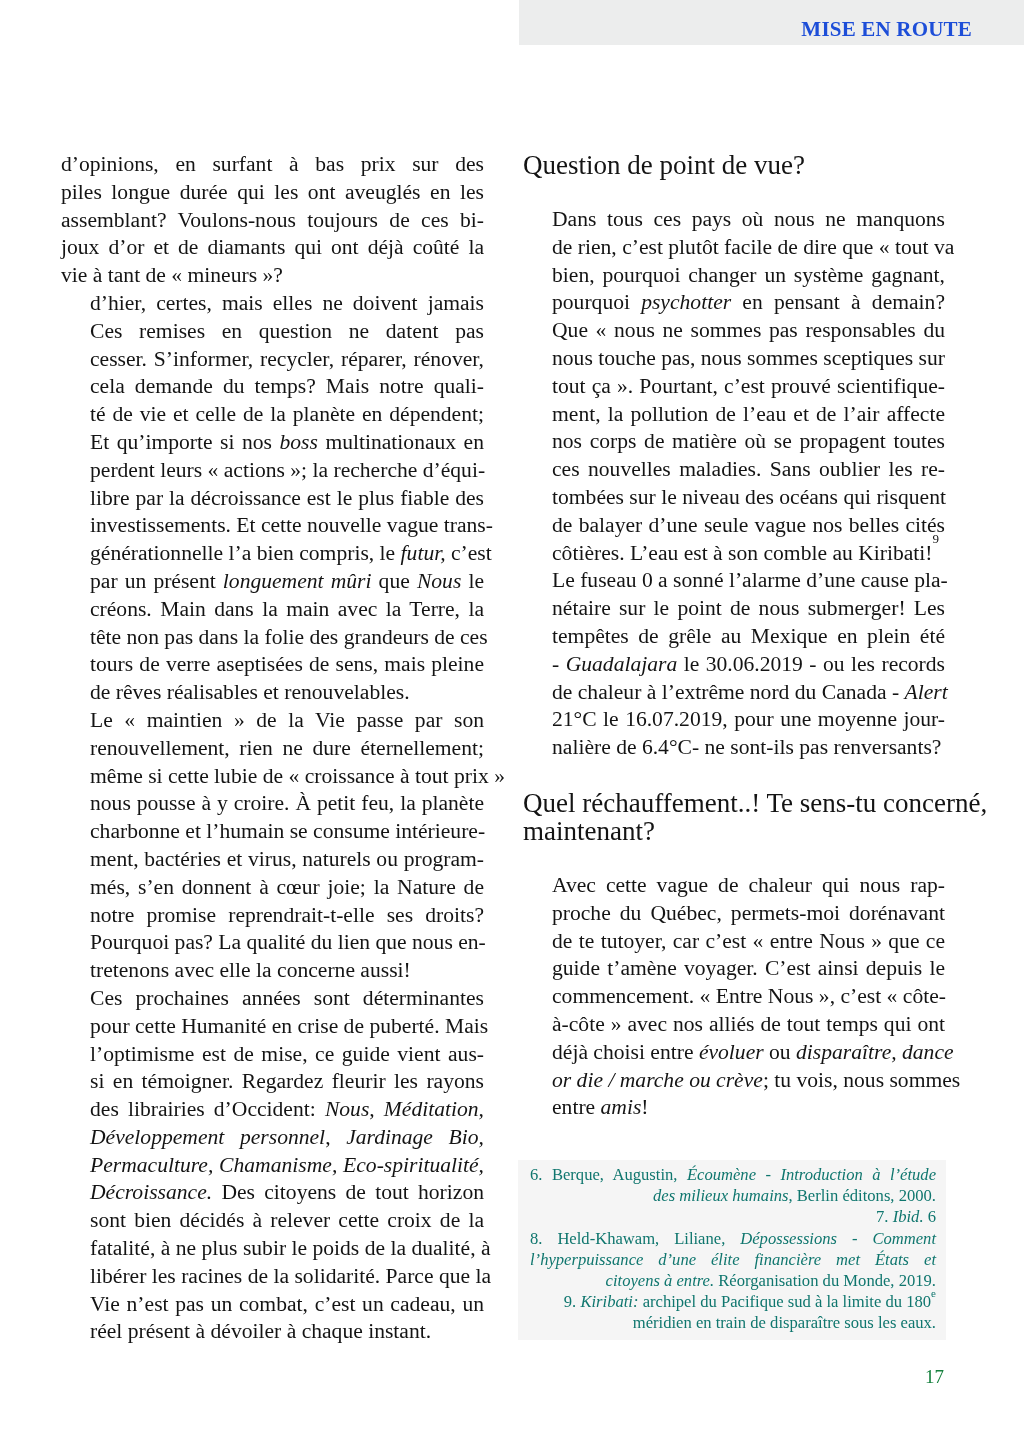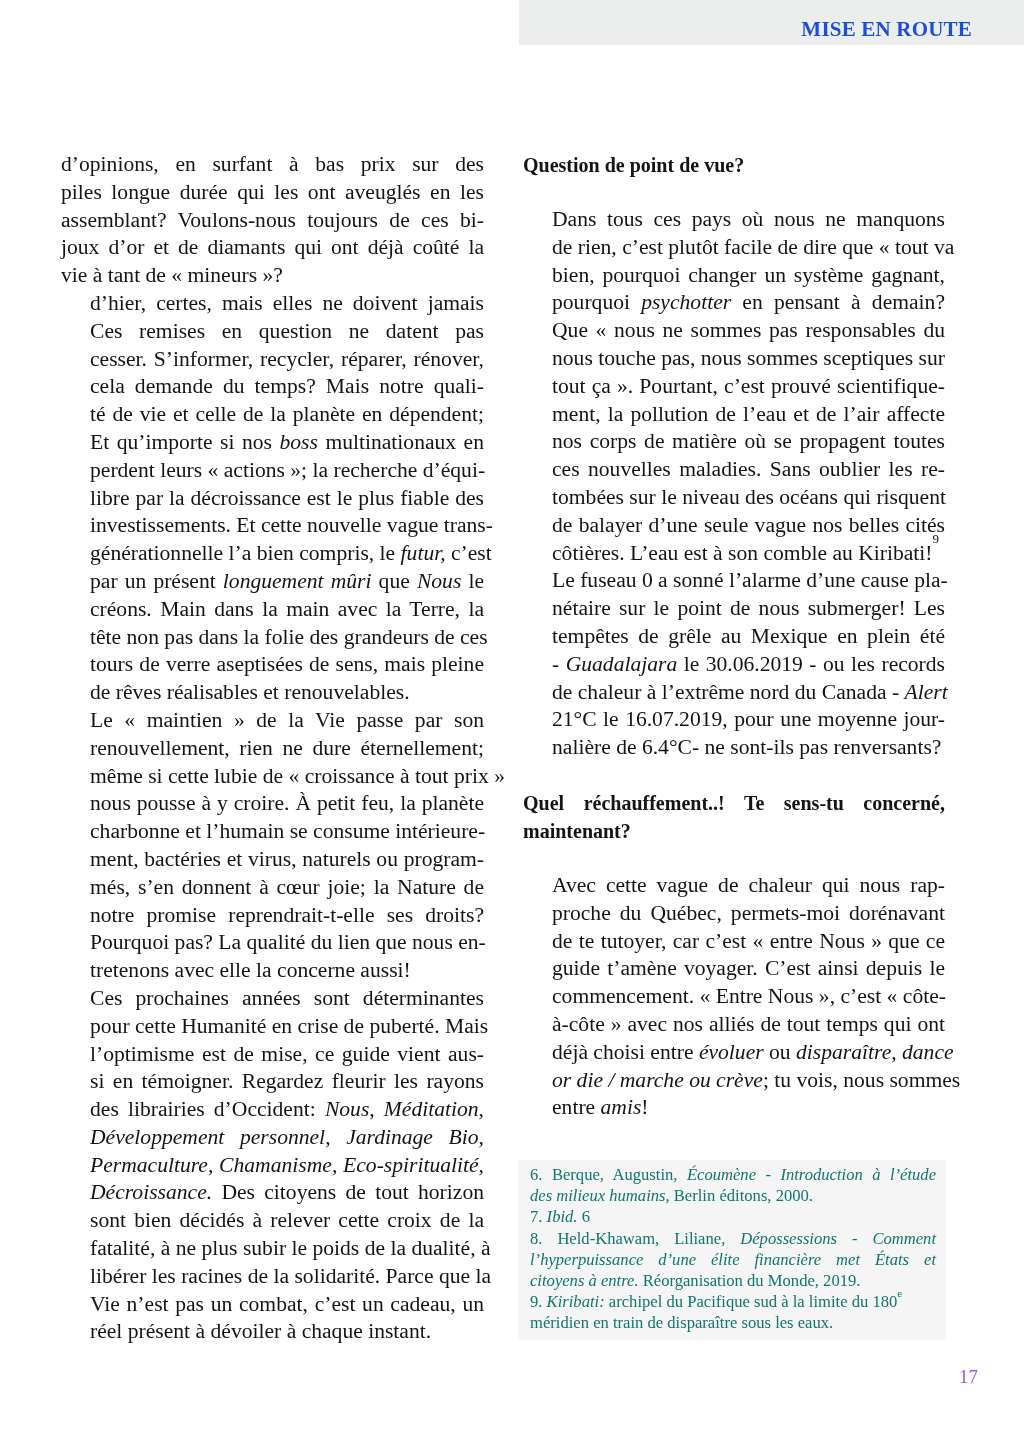--- a/index.html
+++ b/index.html
@@ -54,22 +54,22 @@
     .para .ln {
       display: block;
       text-align: justify;
       text-align-last: justify;
       white-space: nowrap;
     }
     .para .ln.last {
       text-align-last: left;
     }
     .heading {
-      font-weight: bold;
-      font-size: 20px;
+      font-weight: normal;
+      font-size: 27px;
       line-height: 28px;
       margin: 0;
     }
     .heading .ln { display: block; white-space: nowrap; }
     .heading.h1 { margin-bottom: 27px; }
     .heading.h2 { margin-top: 27px; margin-bottom: 27px; }
     .heading.h2 .ln.first {
       text-align: justify;
       text-align-last: justify;
     }
@@ -94,38 +94,39 @@
       left: 12px;
       top: 4px;
       width: 406px;
       font-size: 16.6px;
       line-height: 21.2px;
       color: #0f766e;
     }
     .fn-line {
       display: block;
       white-space: nowrap;
+      text-align: right;
     }
     .fn-line.j {
       text-align: justify;
       text-align-last: justify;
     }
     sup.ord {
       font-size: 11px;
       vertical-align: top;
       line-height: 0;
       position: relative;
       top: 2px;
     }
     .page-number {
       position: absolute;
-      left: 959px;
+      left: 925px;
       top: 1366px;
       font-size: 19px;
-      color: #8b5cf6;
+      color: #15803d;
     }
   </style>
 </head>
 <body>
 
 <div class="header-bar">
   <span class="header-title">MISE EN ROUTE</span>
 </div>
 
 <div class="col col-left">

